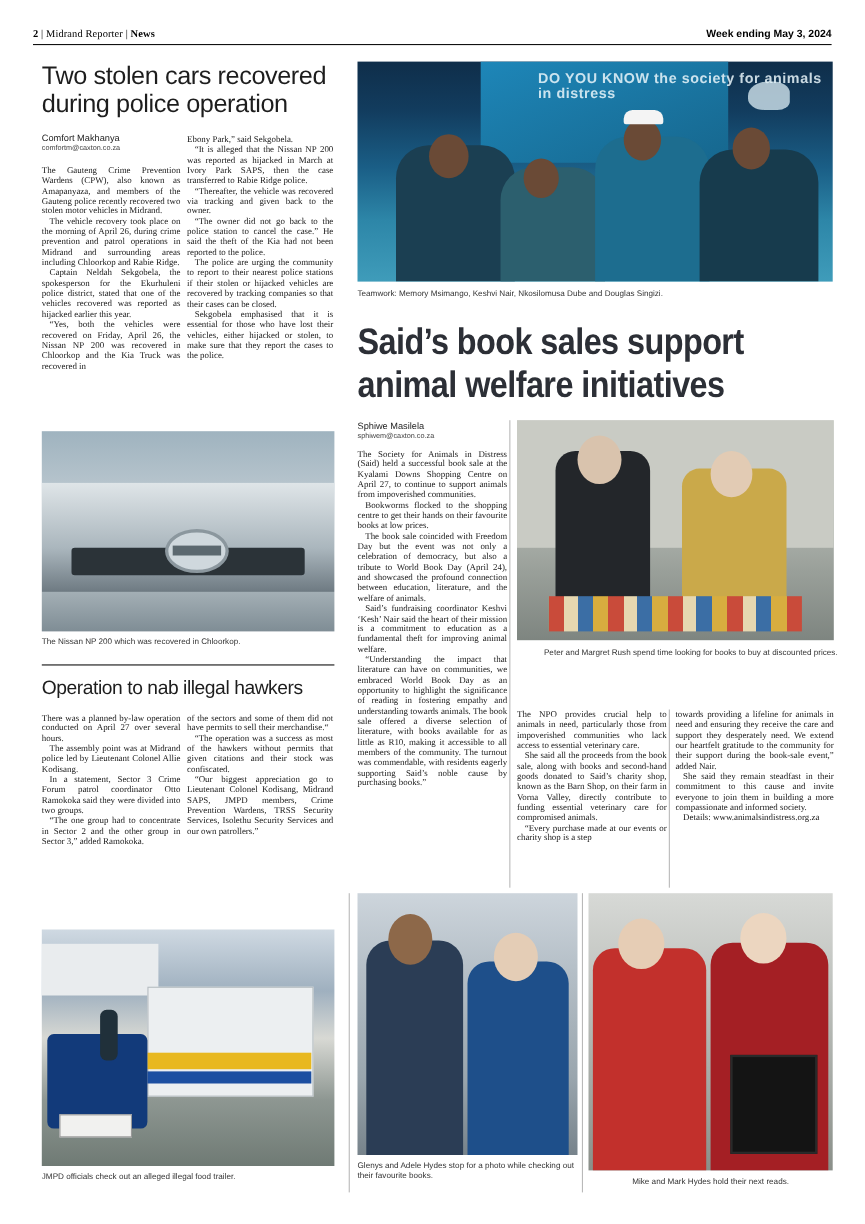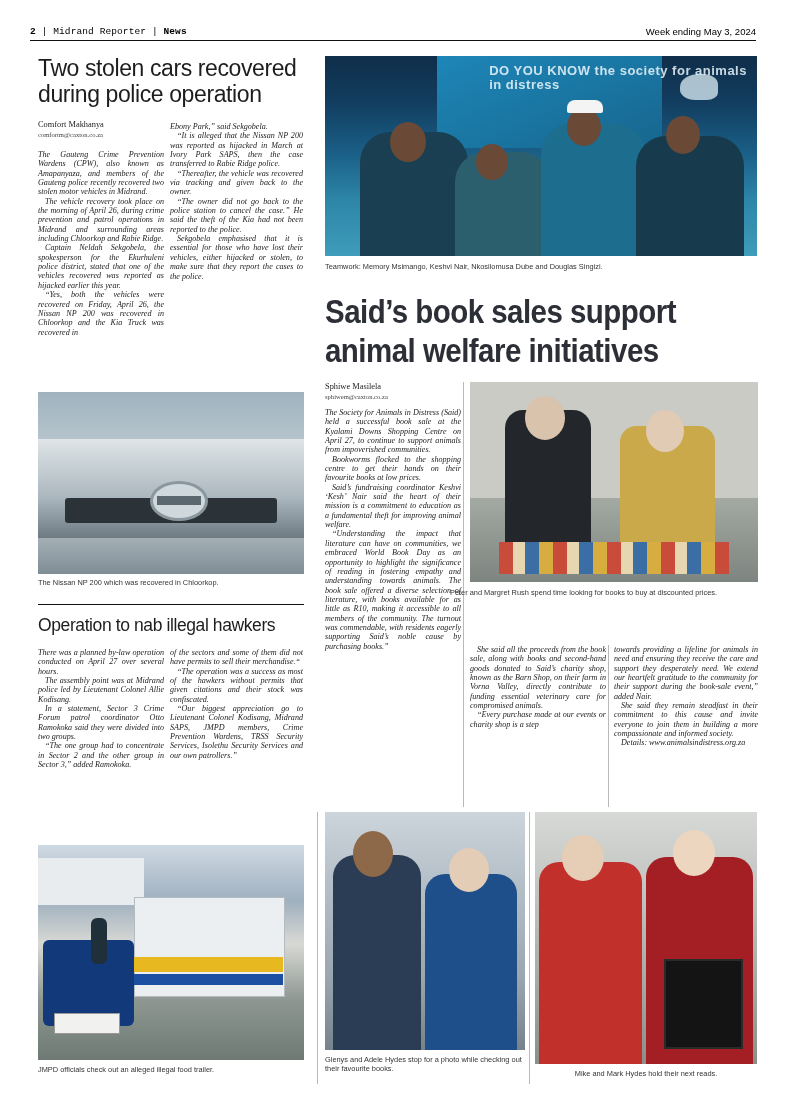--- a/index.html
+++ b/index.html
@@ -2,33 +2,33 @@
 <html><head>
 <meta charset="utf-8">
 <style>
   html,body{margin:0;padding:0;background:#ffffff;}
   body{width:786px;height:1113px;font-family:"Liberation Serif",serif;color:#000;overflow:hidden;}
   .page{position:relative;width:786px;height:1113px;box-sizing:border-box;padding:0 30px;}
 
   
   .masthead{display:flex;justify-content:space-between;align-items:flex-end;
             padding-top:26px;padding-bottom:3px;border-bottom:1.4px solid #111;}
-  .mh-left{font-family:Liberation Mono, monospace;font-size:9.5px;letter-spacing:.1px;}
+  .mh-left{font-family:Liberation Serif, serif;font-size:9.5px;letter-spacing:.1px;}
   .mh-left .pg{font-weight:bold;}
   .mh-left .pub{font-weight:normal;}
   .mh-left .sec{font-weight:bold;}
-  .mh-right{font-family:"Liberation Sans",sans-serif;font-size:9.5px;font-weight:normal;}
+  .mh-right{font-family:"Liberation Sans",sans-serif;font-size:9.5px;font-weight:bold;}
 
   
   .body-txt{font-family:"Liberation Serif",serif;font-size:8.1px;line-height:9.35px;
             text-align:justify;color:#1b1b1b;}
-  .body-txt p{margin:0;text-indent:7px;font-style:italic;}
+  .body-txt p{margin:0;text-indent:7px;}
   .body-txt p.first{text-indent:0;}
 
-  .byline{font-family:Liberation Serif, serif;font-size:8.4px;line-height:10px;color:#222;}
+  .byline{font-family:Liberation Sans, sans-serif;font-size:8.4px;line-height:10px;color:#222;}
   .byline .mail{font-size:6.6px;color:#444;display:block;}
 
   .caption{font-family:"Liberation Sans",sans-serif;font-size:7.4px;line-height:9px;color:#333;
            padding-top:3px;}
 
   .hl-light{font-family:"Liberation Sans",sans-serif;font-weight:normal;color:#1d1d1d;
             letter-spacing:-.4px;}
   .hl-heavy{font-family:"Liberation Sans",sans-serif;font-weight:bold;color:#2c2f36;
             letter-spacing:-.6px;transform:scaleX(.88);transform-origin:left center;}
 
@@ -58,21 +58,21 @@
   
   #photoTeam{left:325px;top:56px;width:432px;height:200px;}
   #capTeam{left:325px;top:259px;width:432px;}
 
   
   #hl3{left:325px;top:292px;width:460px;font-size:33.5px;line-height:39px;}
 
   #byline3{left:325px;top:382px;width:135px;}
   #col3a{left:325px;top:408px;width:136px;height:390px;}
   #photoBooks{left:470px;top:382px;width:288px;height:200px;}
-  #capBooks{left:450px;top:585px;width:288px;}
+  #capBooks{left:484px;top:585px;width:288px;text-align:center;}
   #col3b{left:470px;top:645px;width:136px;height:165px;}
   #col3c{left:614px;top:645px;width:144px;height:165px;}
 
   #vr1{left:463px;top:382px;height:425px;}
   #vr2{left:608px;top:645px;height:162px;}
 
   #photoGlenys{left:325px;top:812px;width:200px;height:238px;}
   #capGlenys{left:325px;top:1052px;width:200px;}
   #photoMike{left:535px;top:812px;width:222px;height:252px;}
   #capMike{left:535px;top:1066px;width:222px;text-align:center;}
@@ -167,20 +167,21 @@
     <p>The vehicle recovery took place on the morning of April 26, during crime prevention and patrol operations in Midrand and surrounding areas including Chloorkop and Rabie Ridge.</p>
     <p>Captain Neldah Sekgobela, the spokesperson for the Ekurhuleni police district, stated that one of the vehicles recovered was reported as hijacked earlier this year.</p>
     <p>“Yes, both the vehicles were recovered on Friday, April 26, the Nissan NP 200 was recovered in Chloorkop and the Kia Truck was recovered in</p>
   </div>
 
   <div class="abs body-txt" id="col1b">
     <p class="first">Ebony Park,” said Sekgobela.</p>
     <p>“It is alleged that the Nissan NP 200 was reported as hijacked in March at Ivory Park SAPS, then the case transferred to Rabie Ridge police.</p>
     <p>“Thereafter, the vehicle was recovered via tracking and given back to the owner.</p>
     <p>“The owner did not go back to the police station to cancel the case.” He said the theft of the Kia had not been reported to the police.</p>
+    <p>The police are urging the community to report to their nearest police stations if their stolen or hijacked vehicles are recovered by tracking companies so that their cases can be closed.</p>
     <p>Sekgobela emphasised that it is essential for those who have lost their vehicles, either hijacked or stolen, to make sure that they report the cases to the police.</p>
   </div>
 
   <div class="abs photo ph-car" id="photoNissan">
     <div class="hood"></div>
     <div class="grill"></div>
     <div class="logo"></div>
   </div>
   <div class="abs caption" id="capNissan">The Nissan NP 200 which was recovered in Chloorkop.</div>
 
@@ -231,37 +232,39 @@
   <div class="abs hl-heavy" id="hl3">Said’s book sales support animal welfare initiatives</div>
 
   <div class="abs byline" id="byline3">
     <span>Sphiwe Masilela</span>
     <span class="mail">sphiwem@caxton.co.za</span>
   </div>
 
   <div class="abs body-txt" id="col3a">
     <p class="first">The Society for Animals in Distress (Said) held a successful book sale at the Kyalami Downs Shopping Centre on April 27, to continue to support animals from impoverished communities.</p>
     <p>Bookworms flocked to the shopping centre to get their hands on their favourite books at low prices.</p>
+    <p>The book sale coincided with Freedom Day but the event was not only a celebration of democracy, but also a tribute to World Book Day (April 24), and showcased the profound connection between education, literature, and the welfare of animals.</p>
     <p>Said’s fundraising coordinator Keshvi ‘Kesh’ Nair said the heart of their mission is a commitment to education as a fundamental theft for improving animal welfare.</p>
     <p>“Understanding the impact that literature can have on communities, we embraced World Book Day as an opportunity to highlight the significance of reading in fostering empathy and understanding towards animals. The book sale offered a diverse selection of literature, with books available for as little as R10, making it accessible to all members of the community. The turnout was commendable, with residents eagerly supporting Said’s noble cause by purchasing books.”</p>
   </div>
 
   <div class="abs vrule" id="vr1"></div>
 
   <div class="abs photo ph-books" id="photoBooks">
     <div class="wall"></div>
     <div class="m1"></div>
     <div class="m1h"></div>
     <div class="m2"></div>
     <div class="m2h"></div>
     <div class="bk"></div>
   </div>
   <div class="abs caption" id="capBooks">Peter and Margret Rush spend time looking for books to buy at discounted prices.</div>
 
   <div class="abs body-txt" id="col3b">
+    <p class="first">The NPO provides crucial help to animals in need, particularly those from impoverished communities who lack access to essential veterinary care.</p>
     <p>She said all the proceeds from the book sale, along with books and second-hand goods donated to Said’s charity shop, known as the Barn Shop, on their farm in Vorna Valley, directly contribute to funding essential veterinary care for compromised animals.</p>
     <p>“Every purchase made at our events or charity shop is a step</p>
   </div>
 
   <div class="abs vrule" id="vr2"></div>
 
   <div class="abs body-txt" id="col3c">
     <p class="first">towards providing a lifeline for animals in need and ensuring they receive the care and support they desperately need. We extend our heartfelt gratitude to the community for their support during the book-sale event,” added Nair.</p>
     <p>She said they remain steadfast in their commitment to this cause and invite everyone to join them in building a more compassionate and informed society.</p>
     <p>Details: www.animalsindistress.org.za</p>

